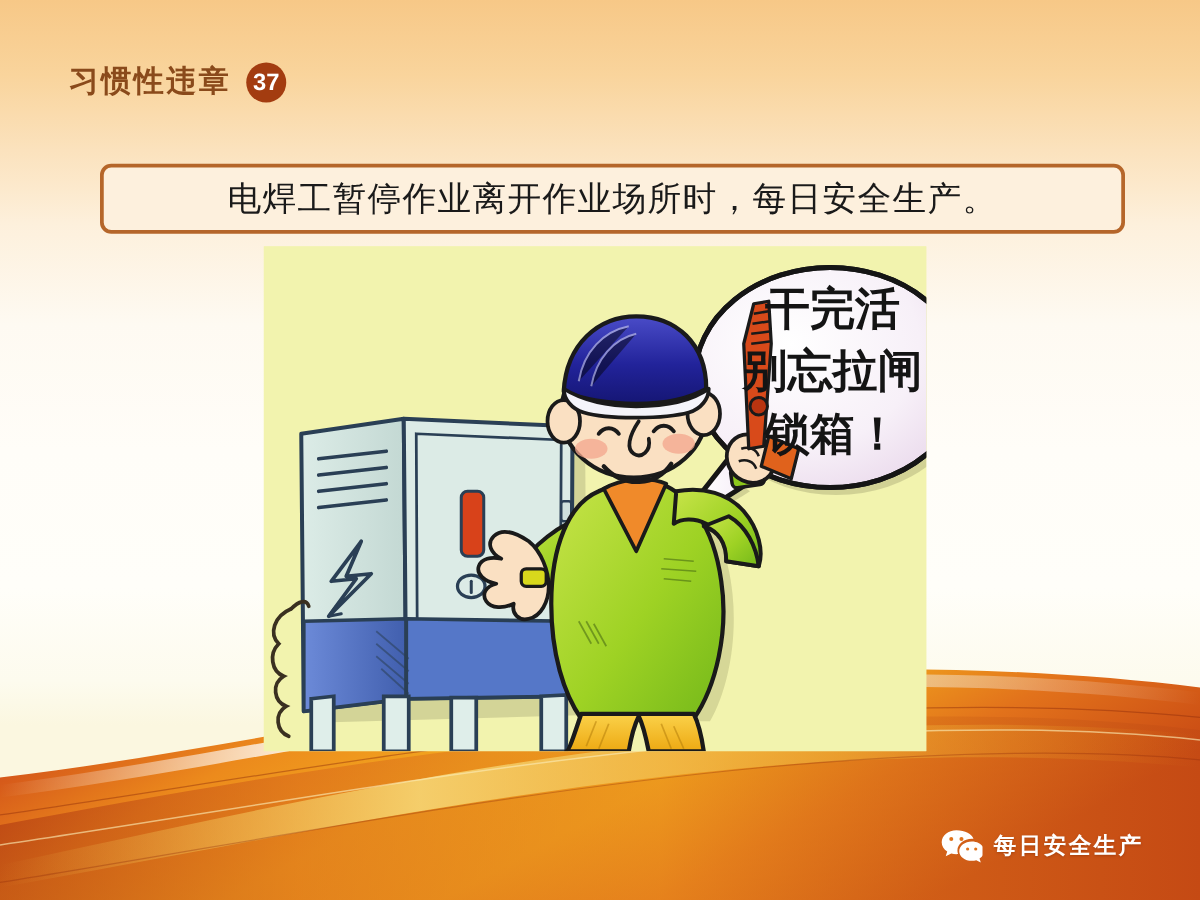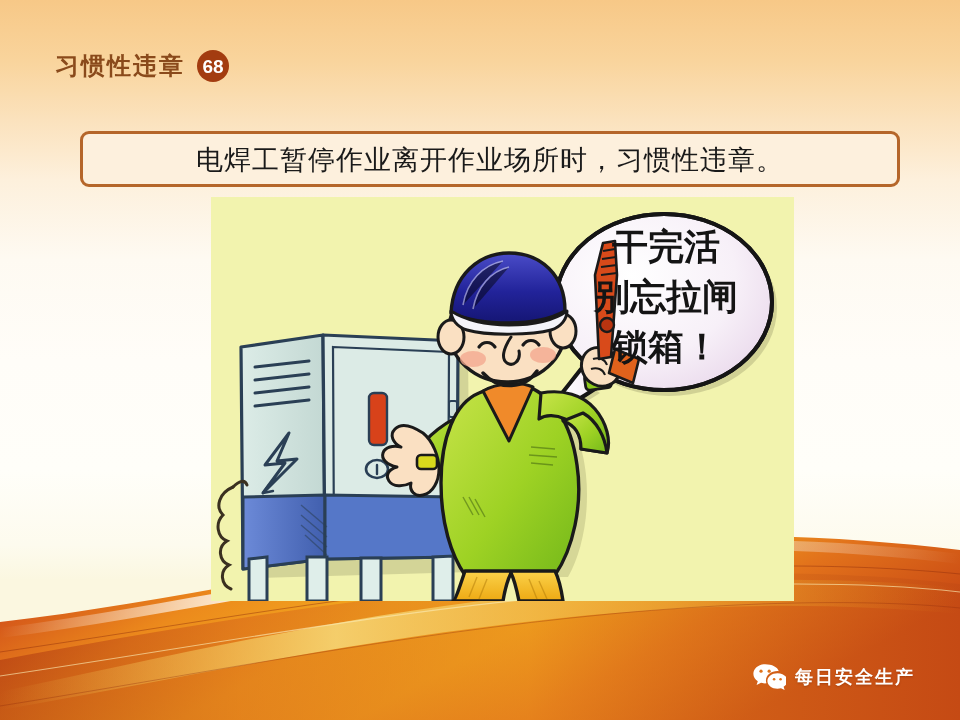--- a/index.html
+++ b/index.html
@@ -95,21 +95,21 @@
     letter-spacing: 1px;
     white-space: nowrap;
     line-height: 1;
   }
 
   
   .illustration {
     position: absolute;
     left: 211px;
     top: 197px;
-    width: 583px;
+    width: 530px;
     height: 404px;
     background: #f2f3ae;
     overflow: hidden;
   }
   .illustration svg { display: block; }
 
   
   .brand {
     position: absolute;
     left: 752px;
@@ -180,25 +180,25 @@
       <path d="M0,142 C180,116 360,82 560,66 C730,52 860,54 960,64" fill="none" stroke="#8e2c0c" stroke-width="1" opacity="0.45"></path>
       <path d="M0,166 C190,138 380,102 580,84 C740,70 870,72 960,82" fill="none" stroke="#fbe9b2" stroke-width="1.2" opacity="0.65"></path>
       <path d="M0,196 C200,164 400,124 610,104 C760,90 880,90 960,98" fill="none" stroke="#8e2c0c" stroke-width="1" opacity="0.35"></path>
 
       <path d="M0,0 L0,148 C140,118 280,78 430,48 C320,24 150,8 0,0 Z" fill="#fdfbf0" opacity="0.0"></path>
     </svg>
   </div>
 
   <div class="title-row">
     <div class="title-text">习惯性违章</div>
-    <div class="badge">68</div>
+    <div class="badge">37</div>
   </div>
 
   <div class="statement-box">
-    <div class="statement-text">电焊工暂停作业离开作业场所时，习惯性违章。</div>
+    <div class="statement-text">电焊工暂停作业离开作业场所时，每日安全生产。</div>
   </div>
 
   <div class="illustration">
     <svg width="583" height="404" viewBox="0 0 583 404" xmlns="http://www.w3.org/2000/svg">
       <defs>
         <linearGradient id="capGrad" x1="0" y1="0" x2="0" y2="1">
           <stop offset="0%" stop-color="#4a4cc8"></stop>
           <stop offset="55%" stop-color="#22239a"></stop>
           <stop offset="100%" stop-color="#151674"></stop>
         </linearGradient>

